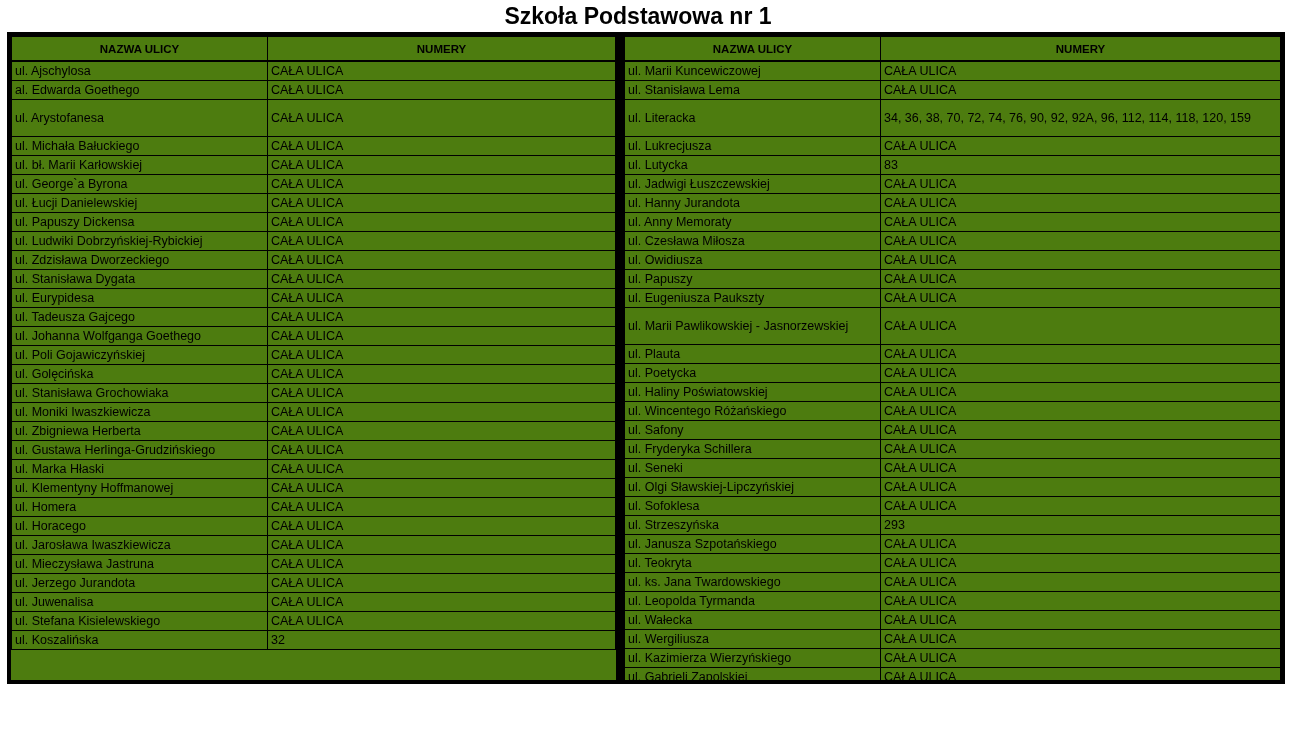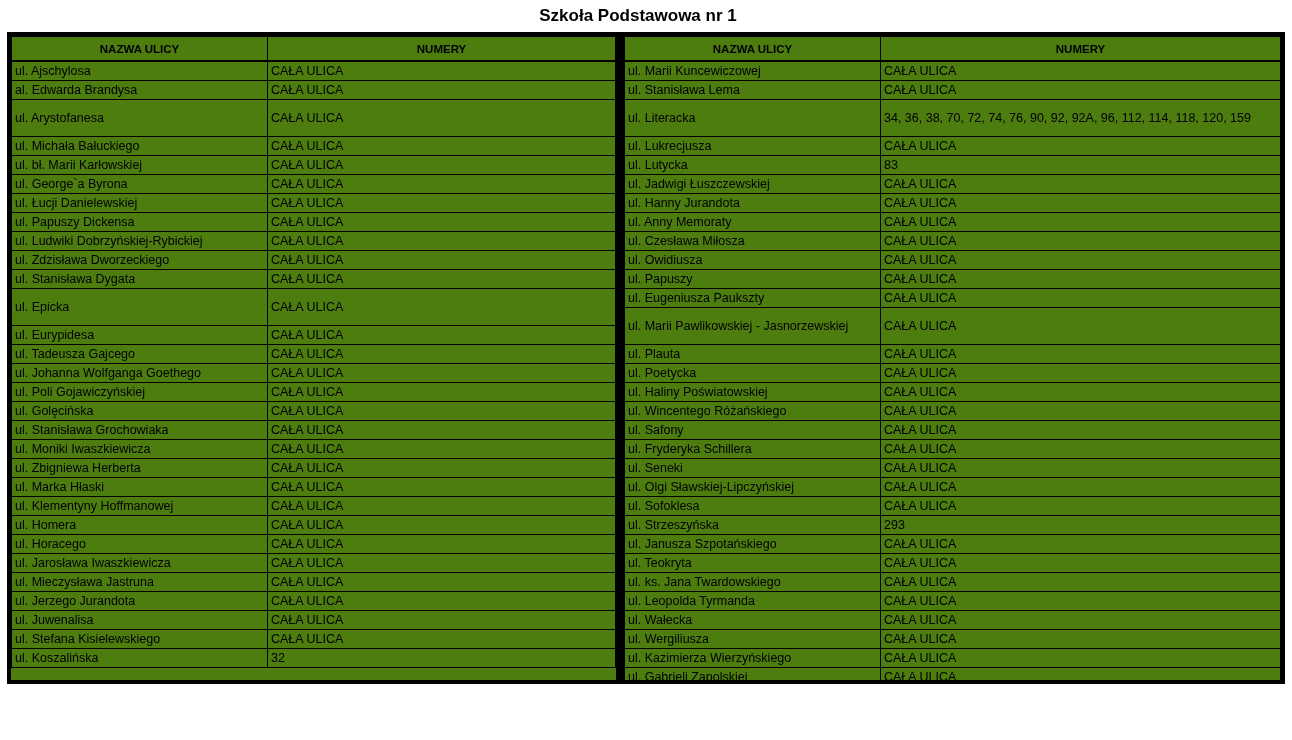--- a/index.html
+++ b/index.html
@@ -10,21 +10,21 @@
     font-family: "Liberation Sans", sans-serif;
   }
   body {
     width: 1292px;
     height: 740px;
     overflow: hidden;
   }
   .page-title {
     text-align: center;
     font-weight: bold;
-    font-size: 17px;
+    font-size: 23px;
     line-height: 20px;
     margin: 6px 16px 6px 0;
   }
   .tables-wrap {
     box-sizing: border-box;
     margin: 0 7px;
     height: 652px;
     display: flex;
     border: 4px solid #000000;
     background: #4d7c0f;
@@ -86,21 +86,21 @@
           <th>NAZWA ULICY</th>
           <th>NUMERY</th>
         </tr>
       </thead>
       <tbody>
           <tr class="row">
             <td>ul. Ajschylosa</td>
             <td>CAŁA ULICA</td>
           </tr>
           <tr class="row">
-            <td>al. Edwarda Brandysa</td>
+            <td>al. Edwarda Goethego</td>
             <td>CAŁA ULICA</td>
           </tr>
           <tr class="row tall">
             <td>ul. Arystofanesa</td>
             <td>CAŁA ULICA</td>
           </tr>
           <tr class="row">
             <td>ul. Michała Bałuckiego</td>
             <td>CAŁA ULICA</td>
           </tr>
@@ -125,24 +125,20 @@
             <td>CAŁA ULICA</td>
           </tr>
           <tr class="row">
             <td>ul. Zdzisława Dworzeckiego</td>
             <td>CAŁA ULICA</td>
           </tr>
           <tr class="row">
             <td>ul. Stanisława Dygata</td>
             <td>CAŁA ULICA</td>
           </tr>
-          <tr class="row tall">
-            <td>ul. Epicka</td>
-            <td>CAŁA ULICA</td>
-          </tr>
           <tr class="row">
             <td>ul. Eurypidesa</td>
             <td>CAŁA ULICA</td>
           </tr>
           <tr class="row">
             <td>ul. Tadeusza Gajcego</td>
             <td>CAŁA ULICA</td>
           </tr>
           <tr class="row">
             <td>ul. Johanna Wolfganga Goethego</td>
@@ -159,20 +155,24 @@
           <tr class="row">
             <td>ul. Stanisława Grochowiaka</td>
             <td>CAŁA ULICA</td>
           </tr>
           <tr class="row">
             <td>ul. Moniki Iwaszkiewicza</td>
             <td>CAŁA ULICA</td>
           </tr>
           <tr class="row">
             <td>ul. Zbigniewa Herberta</td>
+            <td>CAŁA ULICA</td>
+          </tr>
+          <tr class="row">
+            <td>ul. Gustawa Herlinga-Grudzińskiego</td>
             <td>CAŁA ULICA</td>
           </tr>
           <tr class="row">
             <td>ul. Marka Hłaski</td>
             <td>CAŁA ULICA</td>
           </tr>
           <tr class="row">
             <td>ul. Klementyny Hoffmanowej</td>
             <td>CAŁA ULICA</td>
           </tr>

